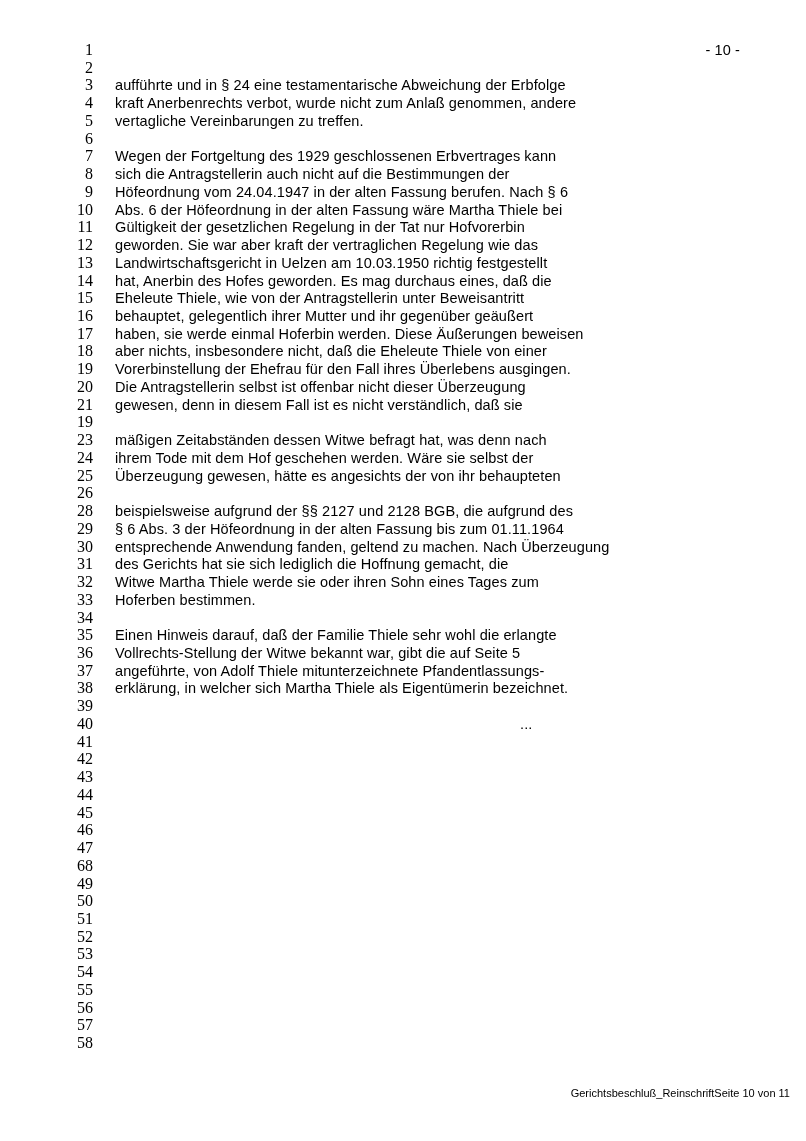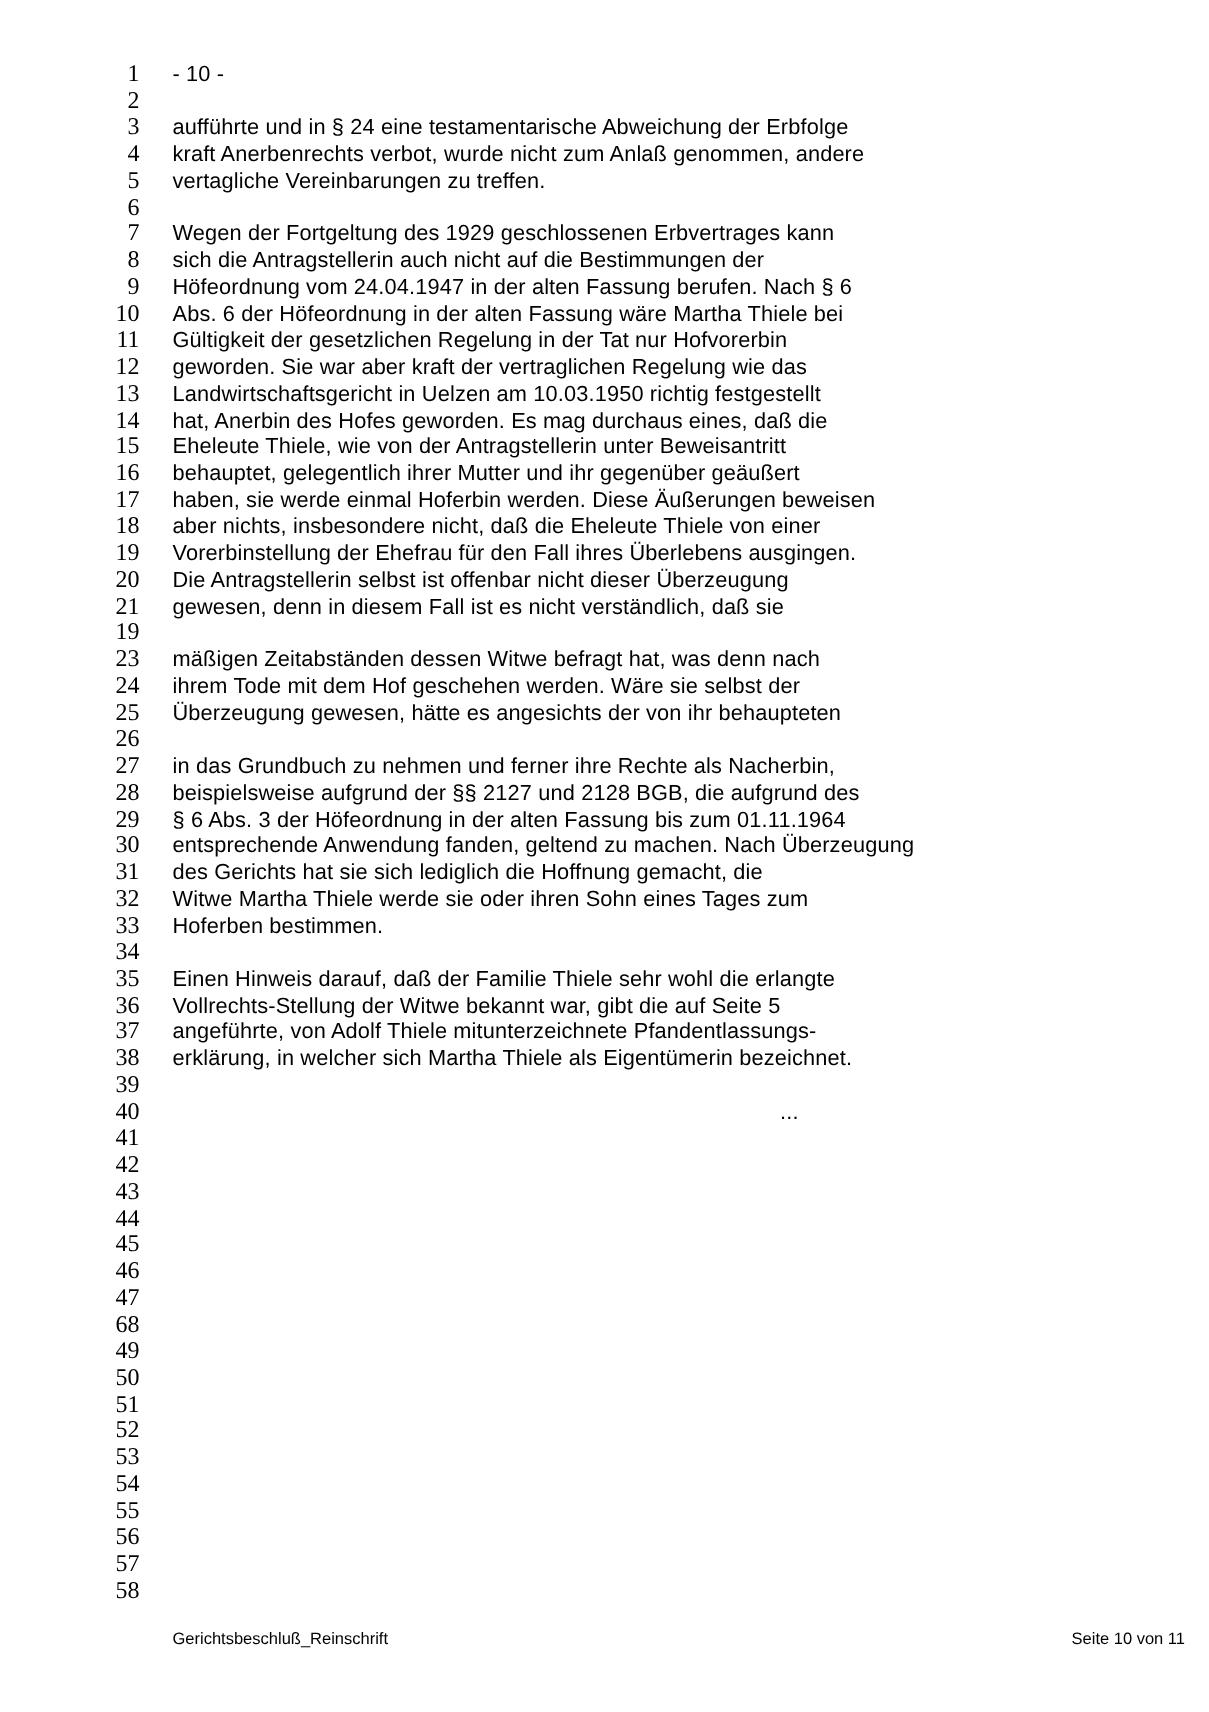--- a/index.html
+++ b/index.html
@@ -40,32 +40,32 @@
     margin-left: 22px;
     font-family: "Liberation Sans", sans-serif;
     font-size: 14.5px;
     line-height: 17.74px;
     letter-spacing: 0.1px;
     white-space: pre;
   }
   .line.center .line-text {
     display: inline-block;
     width: 625px;
-    text-align: left;
+    text-align: right;
   }
   .line.indent .line-text {
     padding-left: 405px;
   }
   .footer {
     position: absolute;
     top: 1087px;
     left: 115px;
     right: 16px;
     display: flex;
-    justify-content: space-between;
+    justify-content: flex-end;
     font-size: 11px;
     line-height: 13px;
     font-family: "Liberation Sans", sans-serif;
   }
 </style>
 </head>
 <body>
 
 <div class="page">
   <div class="doc-lines" id="doc-lines">
@@ -88,21 +88,20 @@
       <div class="line"><span class="line-num">17</span><span class="line-text">haben, sie werde einmal Hoferbin werden. Diese Äußerungen beweisen</span></div>
       <div class="line"><span class="line-num">18</span><span class="line-text">aber nichts, insbesondere nicht, daß die Eheleute Thiele von einer</span></div>
       <div class="line"><span class="line-num">19</span><span class="line-text">Vorerbinstellung der Ehefrau für den Fall ihres Überlebens ausgingen.</span></div>
       <div class="line"><span class="line-num">20</span><span class="line-text">Die Antragstellerin selbst ist offenbar nicht dieser Überzeugung</span></div>
       <div class="line"><span class="line-num">21</span><span class="line-text">gewesen, denn in diesem Fall ist es nicht verständlich, daß sie</span></div>
       <div class="line"><span class="line-num">19</span></div>
       <div class="line"><span class="line-num">23</span><span class="line-text">mäßigen Zeitabständen dessen Witwe befragt hat, was denn nach</span></div>
       <div class="line"><span class="line-num">24</span><span class="line-text">ihrem Tode mit dem Hof geschehen werden. Wäre sie selbst der</span></div>
       <div class="line"><span class="line-num">25</span><span class="line-text">Überzeugung gewesen, hätte es angesichts der von ihr behaupteten</span></div>
       <div class="line"><span class="line-num">26</span></div>
-      <div class="line"><span class="line-num">27</span><span class="line-text">in das Grundbuch zu nehmen und ferner ihre Rechte als Nacherbin,</span></div>
       <div class="line"><span class="line-num">28</span><span class="line-text">beispielsweise aufgrund der §§ 2127 und 2128 BGB, die aufgrund des</span></div>
       <div class="line"><span class="line-num">29</span><span class="line-text">§ 6 Abs. 3 der Höfeordnung in der alten Fassung bis zum 01.11.1964</span></div>
       <div class="line"><span class="line-num">30</span><span class="line-text">entsprechende Anwendung fanden, geltend zu machen. Nach Überzeugung</span></div>
       <div class="line"><span class="line-num">31</span><span class="line-text">des Gerichts hat sie sich lediglich die Hoffnung gemacht, die</span></div>
       <div class="line"><span class="line-num">32</span><span class="line-text">Witwe Martha Thiele werde sie oder ihren Sohn eines Tages zum</span></div>
       <div class="line"><span class="line-num">33</span><span class="line-text">Hoferben bestimmen.</span></div>
       <div class="line"><span class="line-num">34</span><span class="line-text"></span></div>
       <div class="line"><span class="line-num">35</span><span class="line-text">Einen Hinweis darauf, daß der Familie Thiele sehr wohl die erlangte</span></div>
       <div class="line"><span class="line-num">36</span><span class="line-text">Vollrechts-Stellung der Witwe bekannt war, gibt die auf Seite 5</span></div>
       <div class="line"><span class="line-num">37</span><span class="line-text">angeführte, von Adolf Thiele mitunterzeichnete Pfandentlassungs-</span></div>

